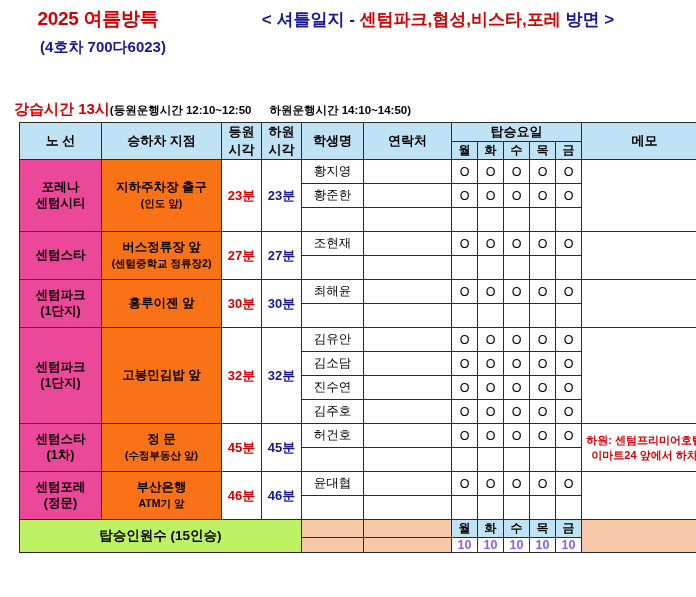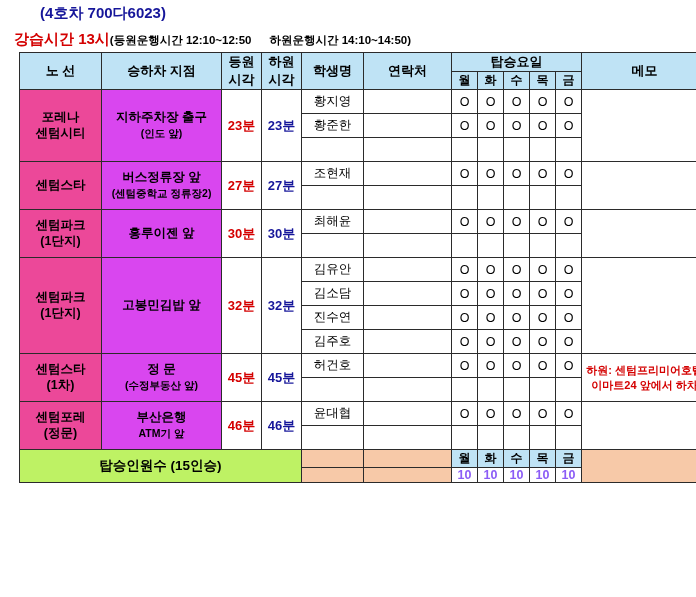--- a/index.html
+++ b/index.html
@@ -9,21 +9,21 @@
     font-family:"Liberation Sans", sans-serif;
     -webkit-font-smoothing:antialiased;
     overflow:hidden;
   }
   .page{position:relative;width:696px;height:597px;box-sizing:border-box;}
 
   
   .hdr-row{display:flex;align-items:center;padding:0 8px;}
   .hdr1{height:30px;margin-top:4px;}
   .hdr2{height:26px;}
-  .hdr3{height:26px;}
+  .hdr3{height:26px;margin-top:36px;}
 
   .title-main{
     color:#d40000;font-weight:bold;font-size:19px;letter-spacing:-0.3px;
     width:180px;text-align:center;
   }
   .title-route{
     flex:1;text-align:center;font-weight:bold;font-size:17px;color:#16169a;
     white-space:nowrap;
   }
   .title-route .rt-red{color:#d40000;}
@@ -52,39 +52,43 @@
     font-size:12px;
     text-align:center;
     vertical-align:middle;
     padding:0;
     color:#000;
   }
   th{background:#bfe3f5;font-weight:bold;font-size:13px;}
   .th-day{background:#bfe3f5;font-weight:bold;font-size:12px;}
 
   .c-route{background:#ec4899;font-weight:bold;font-size:12.5px;line-height:1.25;}
-  .c-stop{background:#d946ef;font-weight:bold;font-size:12.5px;line-height:1.25;}
+  .c-stop{background:#f97316;font-weight:bold;font-size:12.5px;line-height:1.25;}
   .c-stop .small{font-size:10.5px;font-weight:bold;}
   .c-time{color:#d40000;font-weight:bold;font-size:13px;}
   .c-time.blue{color:#16169a;}
   .c-name{font-size:12.5px;height:23px;}
   .c-ox{font-size:12.5px;font-weight:normal;}
   .c-memo{font-size:11px;color:#d40000;font-weight:bold;line-height:1.3;}
   .c-empty{background:#ffffff;}
 
   .sum-label{background:#bef264;font-weight:bold;font-size:13.5px;}
   .sum-blank{background:#f7c9a8;}
   .sum-day{background:#bfe3f5;font-weight:bold;font-size:12px;}
   .sum-val{font-weight:bold;font-size:12.5px;color:#8b5cf6;}
 </style>
 </head>
 <body>
 
 <div class="page">
 
+  <div class="hdr-row hdr1">
+    <div class="title-main">2025 여름방특</div>
+    <div class="title-route"><span>&lt; 셔틀일지 - </span><span class="rt-red">센텀파크,협성,비스타,포레</span><span> 방면 &gt;</span></div>
+  </div>
 
   <div class="hdr-row hdr2">
     <div class="bus-no">(4호차 700다6023)</div>
   </div>
 
   <div class="hdr-row hdr3">
     <div class="lesson"><span>강습시간  13시</span><span class="sub">(등원운행시간 12:10~12:50</span><span class="sub2">하원운행시간 14:10~14:50)</span></div>
   </div>
 
   <table>

